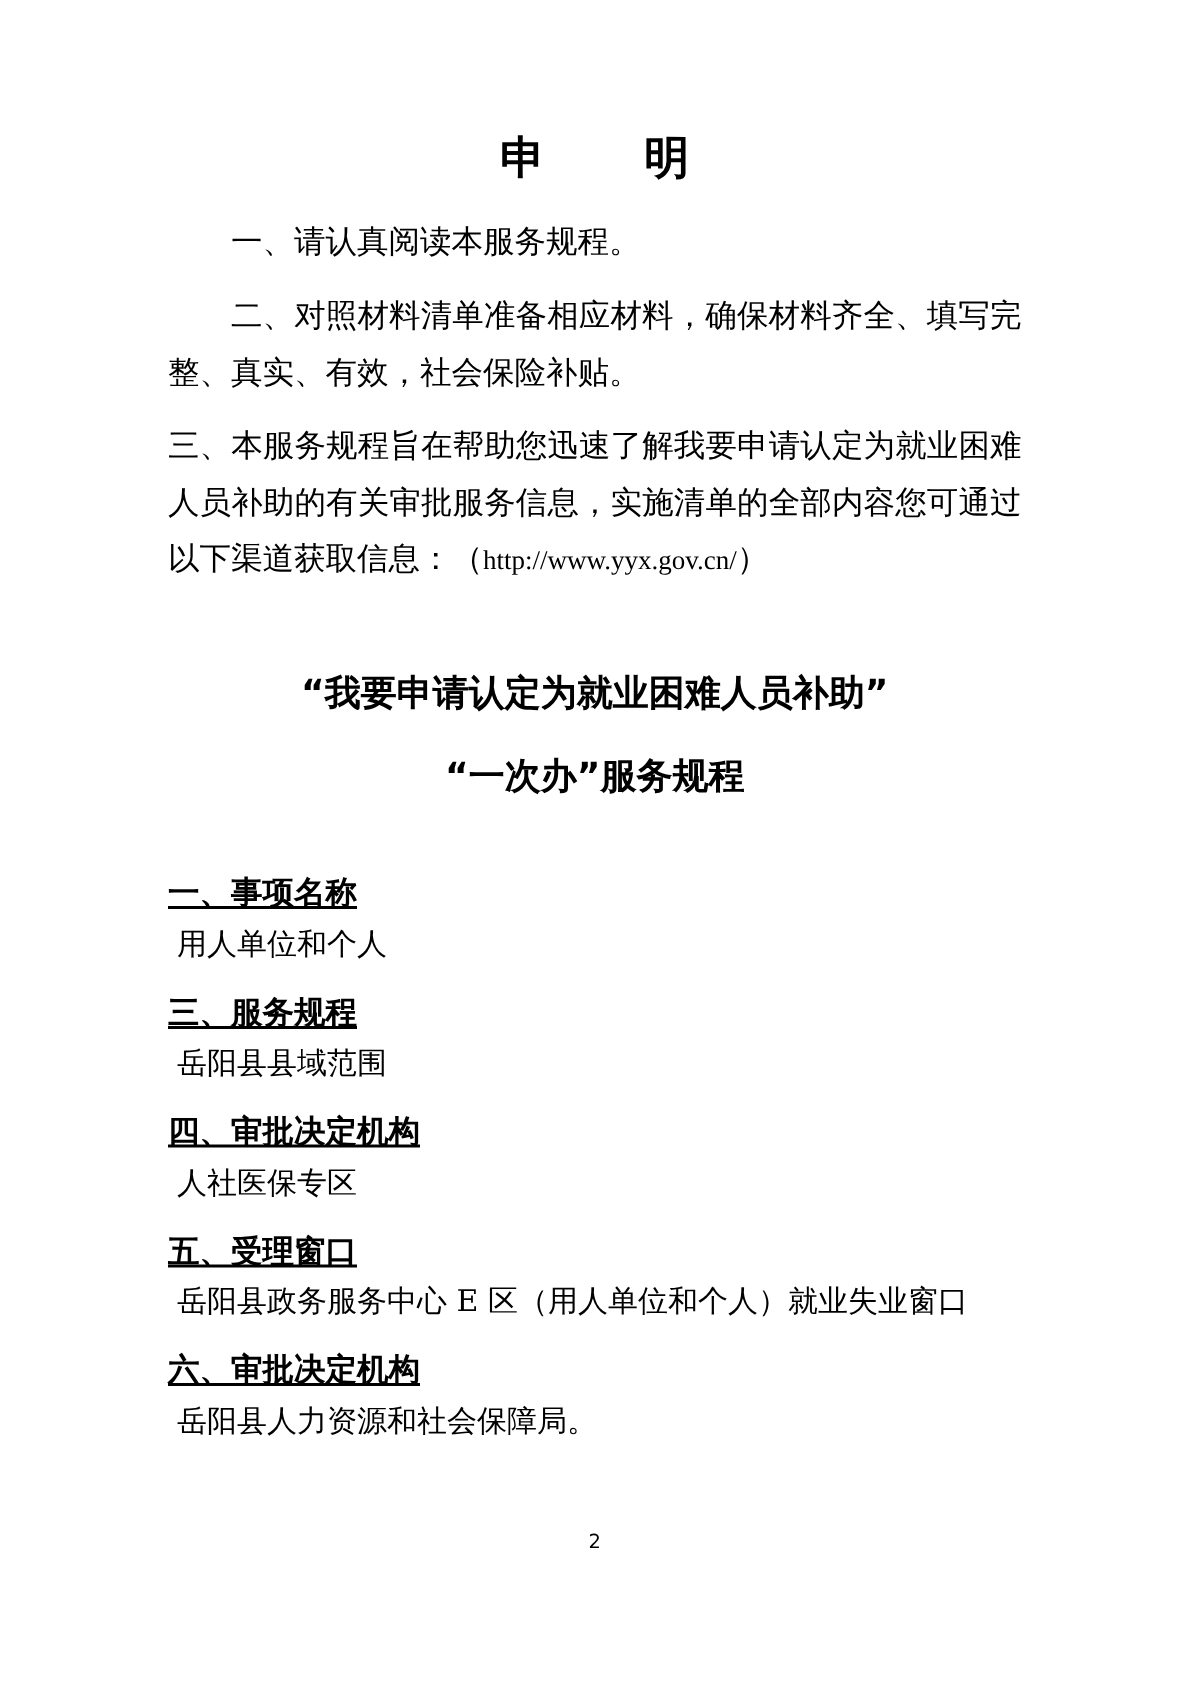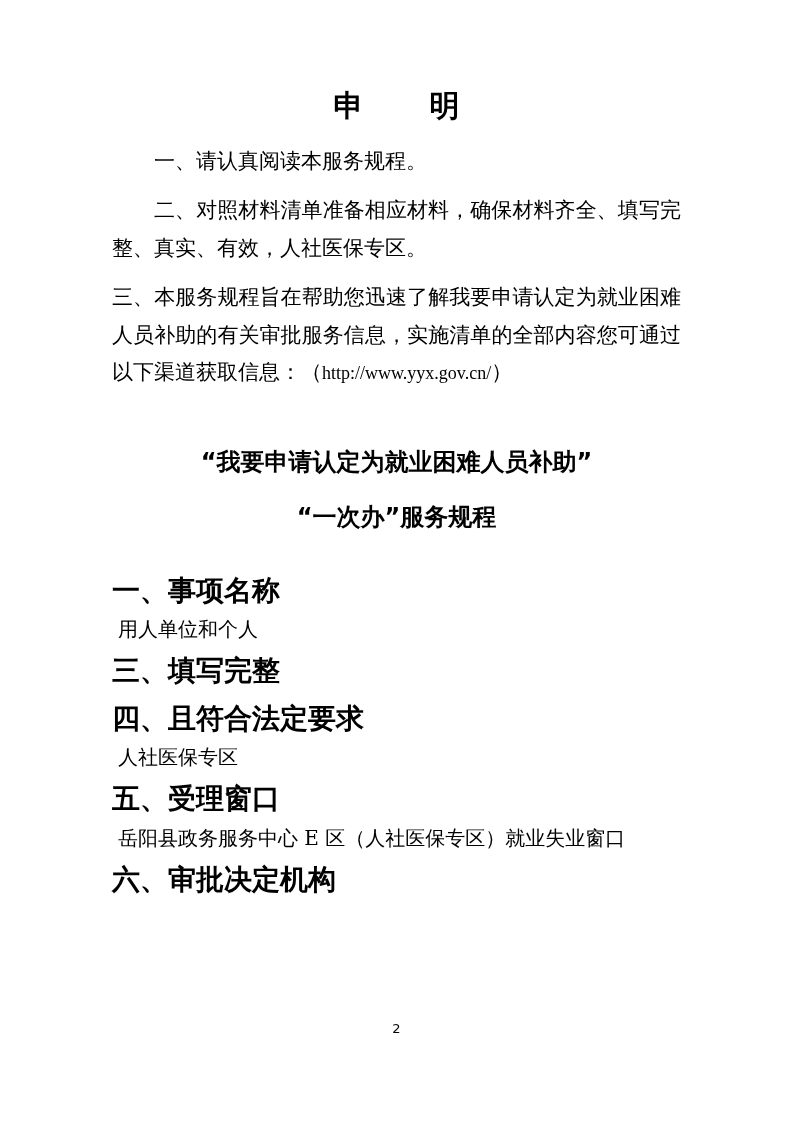--- a/index.html
+++ b/index.html
@@ -50,25 +50,26 @@
   .section-title {
     text-align: center;
     font-size: 24px;
     font-weight: bold;
     line-height: 1.62;
     margin: 16px;
     font-family: "DejaVu Sans", "Liberation Sans", sans-serif;
   }
   .spacer-md { height: 12px; }
   .heading {
-    font-size: 28px;
+    font-size: 21px;
     font-weight: bold;
     line-height: 1.55;
-    margin: 4px 0 2px 0;
+    margin: 14px 0 2px 0;
     font-family: "DejaVu Sans", "Liberation Sans", sans-serif;
+    text-decoration: underline;
   }
   .body-line {
     font-size: 20px;
     line-height: 1.55;
     margin: 0 0 4px 0;
     padding-left: 6px;
   }
   .page-number {
     position: absolute;
     left: 0;
@@ -81,40 +82,42 @@
 </style>
 </head>
 <body>
 
 <div class="page">
 
   <h1 class="doc-title">申　明</h1>
 
   <p class="para indent">一、请认真阅读本服务规程。</p>
 
-  <p class="para indent">二、对照材料清单准备相应材料，确保材料齐全、填写完整、真实、有效，人社医保专区。</p>
+  <p class="para indent">二、对照材料清单准备相应材料，确保材料齐全、填写完整、真实、有效，社会保险补贴。</p>
 
   <p class="para"><span>三、本服务规程旨在帮助您迅速了解我要申请认定为就业困难人员补助的有关审批服务信息，实施清单的全部内容您可通过以下渠道获取信息：（</span><span class="latin">http://www.yyx.gov.cn/</span><span>）</span></p>
 
   <div class="spacer-lg"></div>
 
   <p class="section-title">“我要申请认定为就业困难人员补助”</p>
   <p class="section-title">“一次办”服务规程</p>
 
   <div class="spacer-md"></div>
 
   <p class="heading">一、事项名称</p>
 
   <p class="body-line">用人单位和个人</p>
 
-  <p class="heading">三、填写完整</p>
+  <p class="heading">三、服务规程</p>
+  <p class="body-line">岳阳县县域范围</p>
 
-  <p class="heading">四、且符合法定要求</p>
+  <p class="heading">四、审批决定机构</p>
   <p class="body-line">人社医保专区</p>
 
   <p class="heading">五、受理窗口</p>
-  <p class="body-line">岳阳县政务服务中心 E 区（人社医保专区）就业失业窗口</p>
+  <p class="body-line">岳阳县政务服务中心 E 区（用人单位和个人）就业失业窗口</p>
 
   <p class="heading">六、审批决定机构</p>
+  <p class="body-line">岳阳县人力资源和社会保障局。</p>
 
   <div class="page-number">2</div>
 
 </div>
 
 </body></html>

